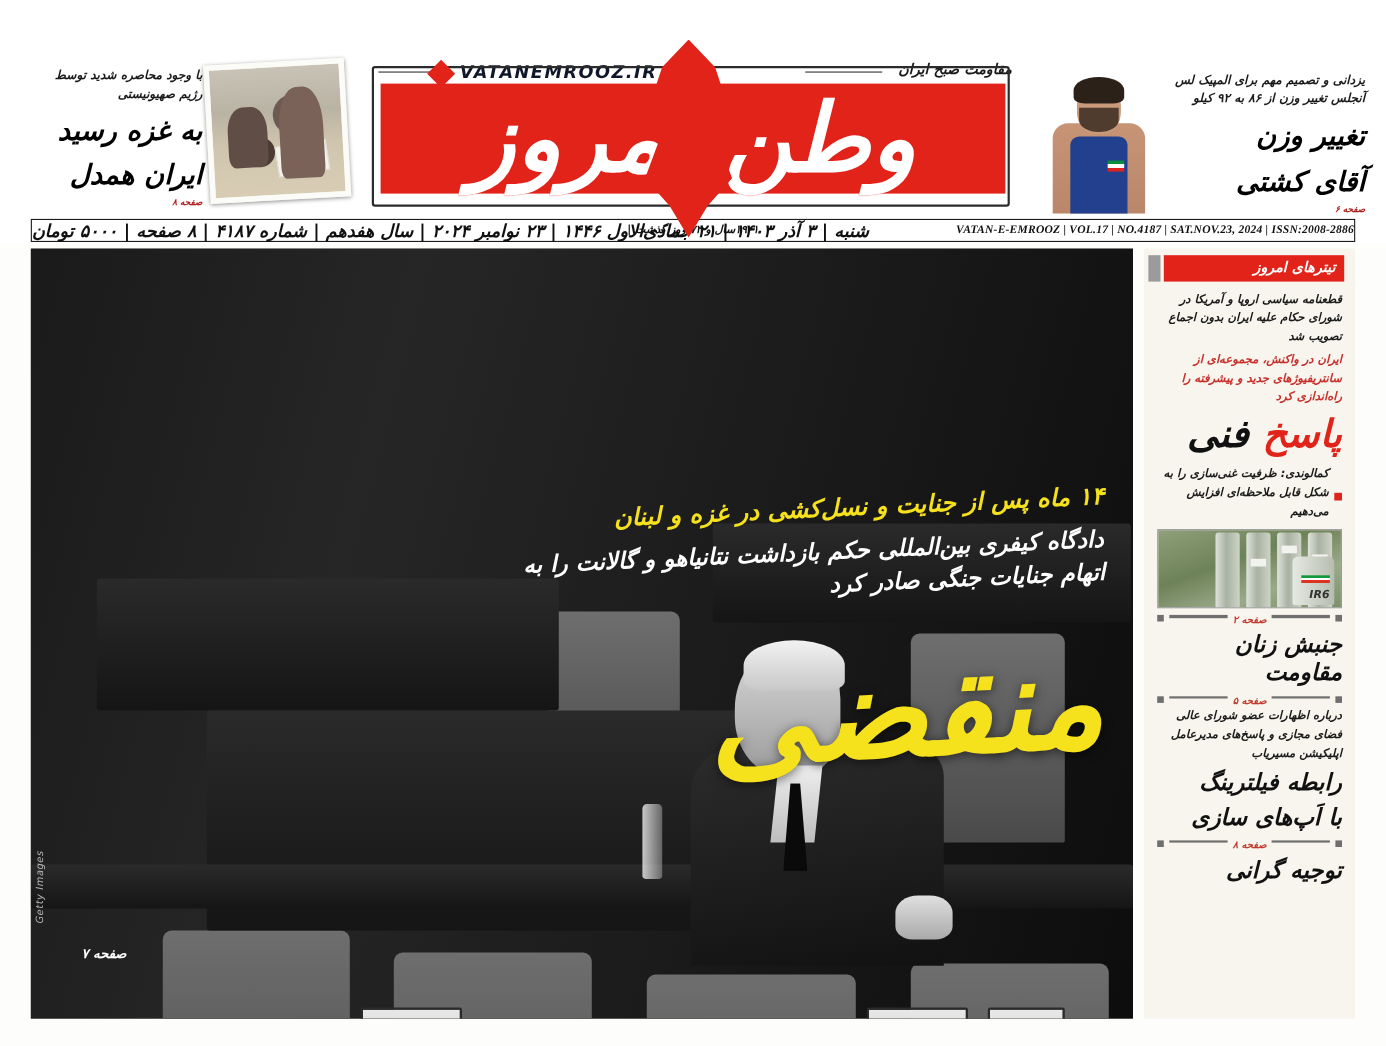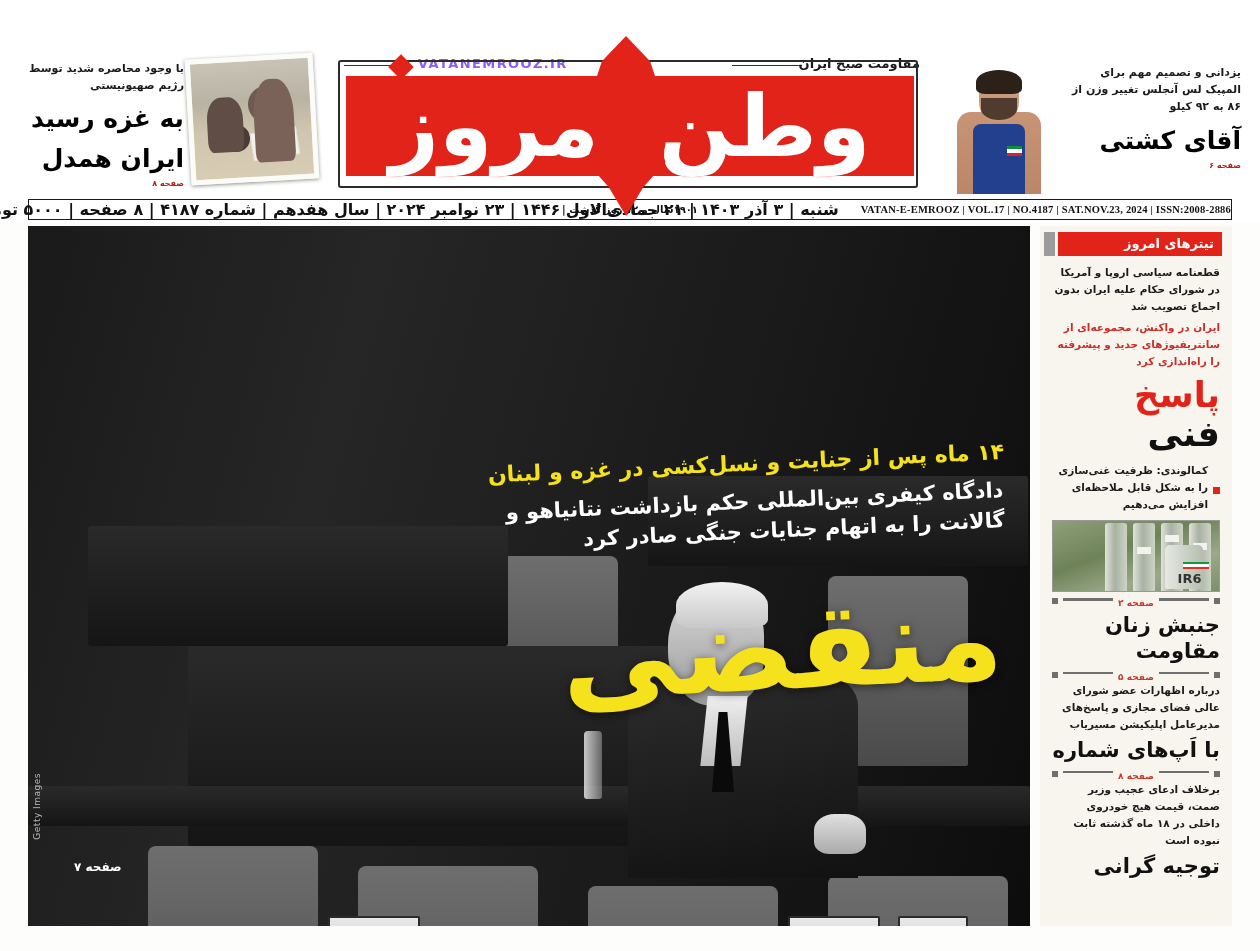--- a/index.html
+++ b/index.html
@@ -7,20 +7,21 @@
   html, body {
     width: 1260px; height: 951px;
     background: #ffffff;
     font-family: "DejaVu Sans", "Liberation Sans", sans-serif;
     overflow: hidden;
   }
   .page {
     position: relative;
     width: 1260px; height: 951px;
     background: #fdfdfb;
+    font-style: italic;
   }
 
   
   .masthead {
     position: absolute; top: 0; left: 0;
     width: 1260px; height: 222px;
     background: #ffffff;
   }
 
   
@@ -108,21 +109,21 @@
     clip-path: polygon(50% 0%, 78% 14%, 92% 34%, 82% 52%, 96% 70%, 70% 84%, 50% 100%, 30% 84%, 4% 70%, 18% 52%, 8% 34%, 22% 14%);
     z-index: 3;
   }
   .logo-diamond {
     position: absolute; top: 8px; left: 62px;
     width: 18px; height: 18px; background: #e2231a;
     transform: rotate(45deg); z-index: 4;
   }
   .site-url {
     position: absolute; top: 6px; left: 88px;
-    font-size: 13px; font-weight: 700; color: #8b5cf6;
+    font-size: 16px; font-weight: 700; color: #0f172a;
     letter-spacing: 1.4px; direction: ltr;
   }
   .slogan {
     position: absolute; top: 6px; right: 10px;
     font-size: 13px; font-weight: 700; color: #1a1a1a;
     direction: rtl; letter-spacing: 1px;
   }
   .slogan-rule {
     position: absolute; top: 15px; right: 128px;
     width: 70px; height: 1px; background: #333;
@@ -351,24 +352,24 @@
     border: 1px solid #999; overflow: hidden; position: relative;
     background: linear-gradient(160deg,#8fa07a,#6e8258 40%,#9aa98a 70%,#7d8f6a);
   }
   .cf {
     position:absolute; top:2px; width:22px; height:70px;
     background: linear-gradient(90deg,#dfe3da,#a9b1a3 45%,#cdd4c6);
     border-radius: 3px;
   }
   .cf-lab { position:absolute; width:14px; height:7px; background:#f2f2ee; }
   .cf-ir {
-    position:absolute; right:16px; bottom:2px; width:38px; height:44px;
+    position:absolute; right:6px; bottom:2px; width:38px; height:44px;
     background: linear-gradient(90deg,#e6e9e2,#b6bdb0);
     border-radius: 5px 5px 2px 2px;
-    color:#333; font-size:13px; font-weight:900; direction:ltr;
+    color:#333; font-size:10px; font-weight:900; direction:ltr;
     display:flex; align-items:flex-end; justify-content:center; padding-bottom:3px;padding-left:11px;
   }
   .cf-flag { position:absolute; right:10px; bottom:22px; width:26px; height:7px;
     background: linear-gradient(#149a3e 33%, #fff 33% 66%, #d32 66%); }
 
   .pagerule {
     display: flex; align-items: flex-start; gap: 5px;
     margin: 6px 12px 0 12px; direction: rtl;
   }
   .pagerule .bar { height: 2.5px; background: #6f6f6f; flex: 1; }
@@ -404,20 +405,21 @@
       <div class="logo-box">
         <div class="logo-fill">وطن امروز</div>
       </div>
       <div class="logo-diamond"></div>
       <div class="logo-ornament"></div>
     </div>
 
     <div class="teaser-right">
       <div class="teaser-right-text">
         <div class="kicker">یزدانی و تصمیم مهم برای المپیک لس آنجلس تغییر وزن از ۸۶ به ۹۲ کیلو</div>
+        <div class="teaser-right-head">تغییر وزن</div>
         <div class="teaser-right-head">آقای کشتی</div>
         <div class="pagetag-sm">صفحه ۶</div>
       </div>
       <div class="wrestler">
         <div class="body"></div>
           <div class="singlet"></div>
           <div class="flag"></div>
         <div class="head"></div>
           <div class="hair"></div>
           <div class="beard"></div>
@@ -504,27 +506,27 @@
     <div class="sb-title-lg">جنبش زنان مقاومت</div>
     <div class="pagerule">
       <span class="sq"></span>
         <span class="bar"></span>
       <span class="lbl">صفحه ۵</span>
       <span class="bar"></span>
         <span class="sq"></span>
     </div>
 
     <div class="sb-lead">درباره اظهارات عضو شورای عالی فضای مجازی و پاسخ‌های مدیرعامل اپلیکیشن مسیریاب</div>
-    <div class="sb-title-lg">با اَپ‌های شماره</div>
+    <div class="sb-title-lg">رابطه فیلترینگ</div>
+    <div class="sb-title-lg">با اَپ‌های سازی</div>
     <div class="pagerule">
       <span class="sq"></span>
         <span class="bar"></span>
       <span class="lbl">صفحه ۸</span>
       <span class="bar"></span>
         <span class="sq"></span>
     </div>
 
-    <div class="sb-lead">برخلاف ادعای عجیب وزیر صمت، قیمت هیچ خودروی داخلی در ۱۸ ماه گذشته ثابت نبوده است</div>
     <div class="sb-title-lg">توجیه گرانی</div>
 
   </div>
 
 </div>
 
 </body></html>

